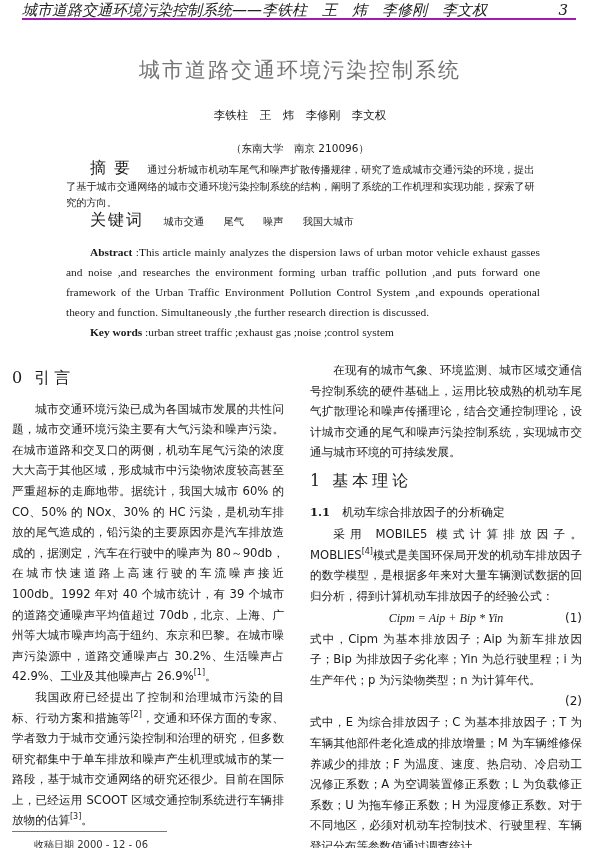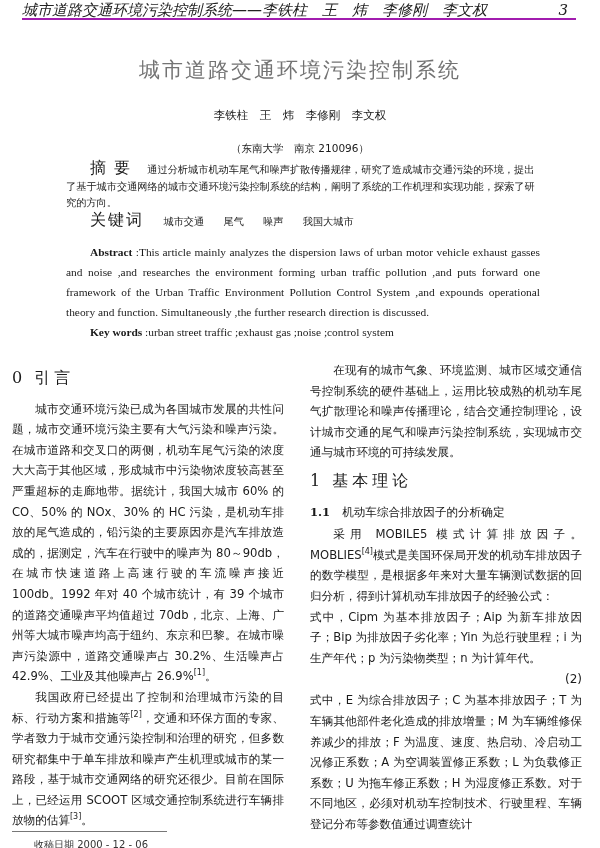--- a/index.html
+++ b/index.html
@@ -103,20 +103,24 @@
 
 <div class="col right">
   <p class="ind">在现有的城市气象、环境监测、城市区域交通信号控制系统的硬件基础上，运用比较成熟的机动车尾气扩散理论和噪声传播理论，结合交通控制理论，设计城市交通的尾气和噪声污染控制系统，实现城市交通与城市环境的可持续发展。</p>
   <div class="sec-title">
     <span class="num">1</span><span>基本理论</span>
   </div>
   <div class="sub-title">
     <span class="num">1.1</span><span>机动车综合排放因子的分析确定</span>
   </div>
   <p class="ind"><span>采用 MOBILE5 模式计算排放因子。MOBLIES</span><span class="sup">[4]</span><span>模式是美国环保局开发的机动车排放因子的数学模型，是根据多年来对大量车辆测试数据的回归分析，得到计算机动车排放因子的经验公式：</span></p>
+  <div class="formula">
+    <span>Cipm = Aip + Bip * Yin</span>
+    <span class="eqn">(1)</span>
+  </div>
   <p>式中，Cipm 为基本排放因子；Aip 为新车排放因子；Bip 为排放因子劣化率；Yin 为总行驶里程；i 为生产年代；p 为污染物类型；n 为计算年代。</p>
   <div class="formula">
     <span class="eqn">(2)</span>
   </div>
   <p>式中，E 为综合排放因子；C 为基本排放因子；T 为车辆其他部件老化造成的排放增量；M 为车辆维修保养减少的排放；F 为温度、速度、热启动、冷启动工况修正系数；A 为空调装置修正系数；L 为负载修正系数；U 为拖车修正系数；H 为湿度修正系数。对于不同地区，必须对机动车控制技术、行驶里程、车辆登记分布等参数值通过调查统计</p>
 </div>
 
 <div class="footnote-rule"></div>
 <div class="footnote">收稿日期 2000 - 12 - 06</div>
 

